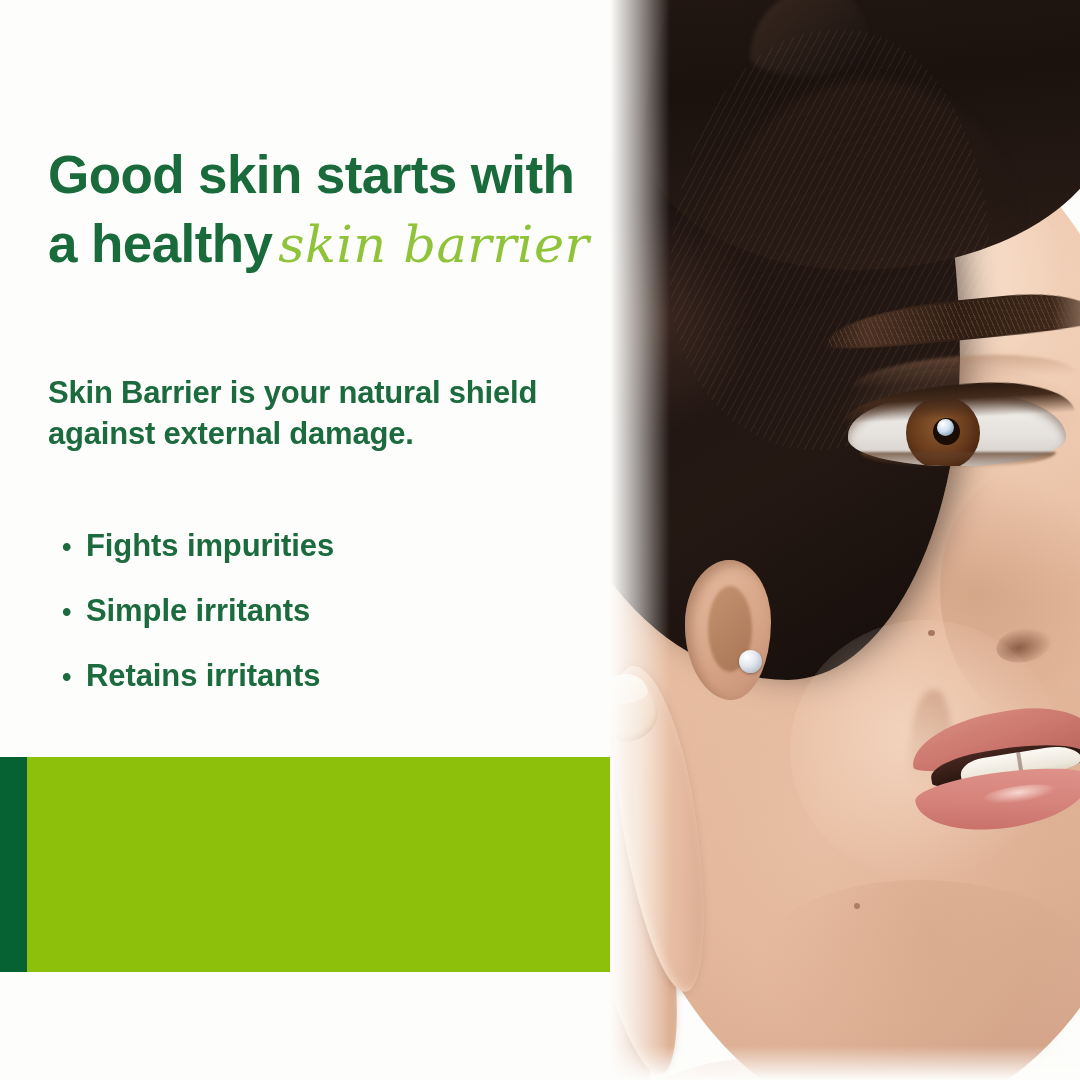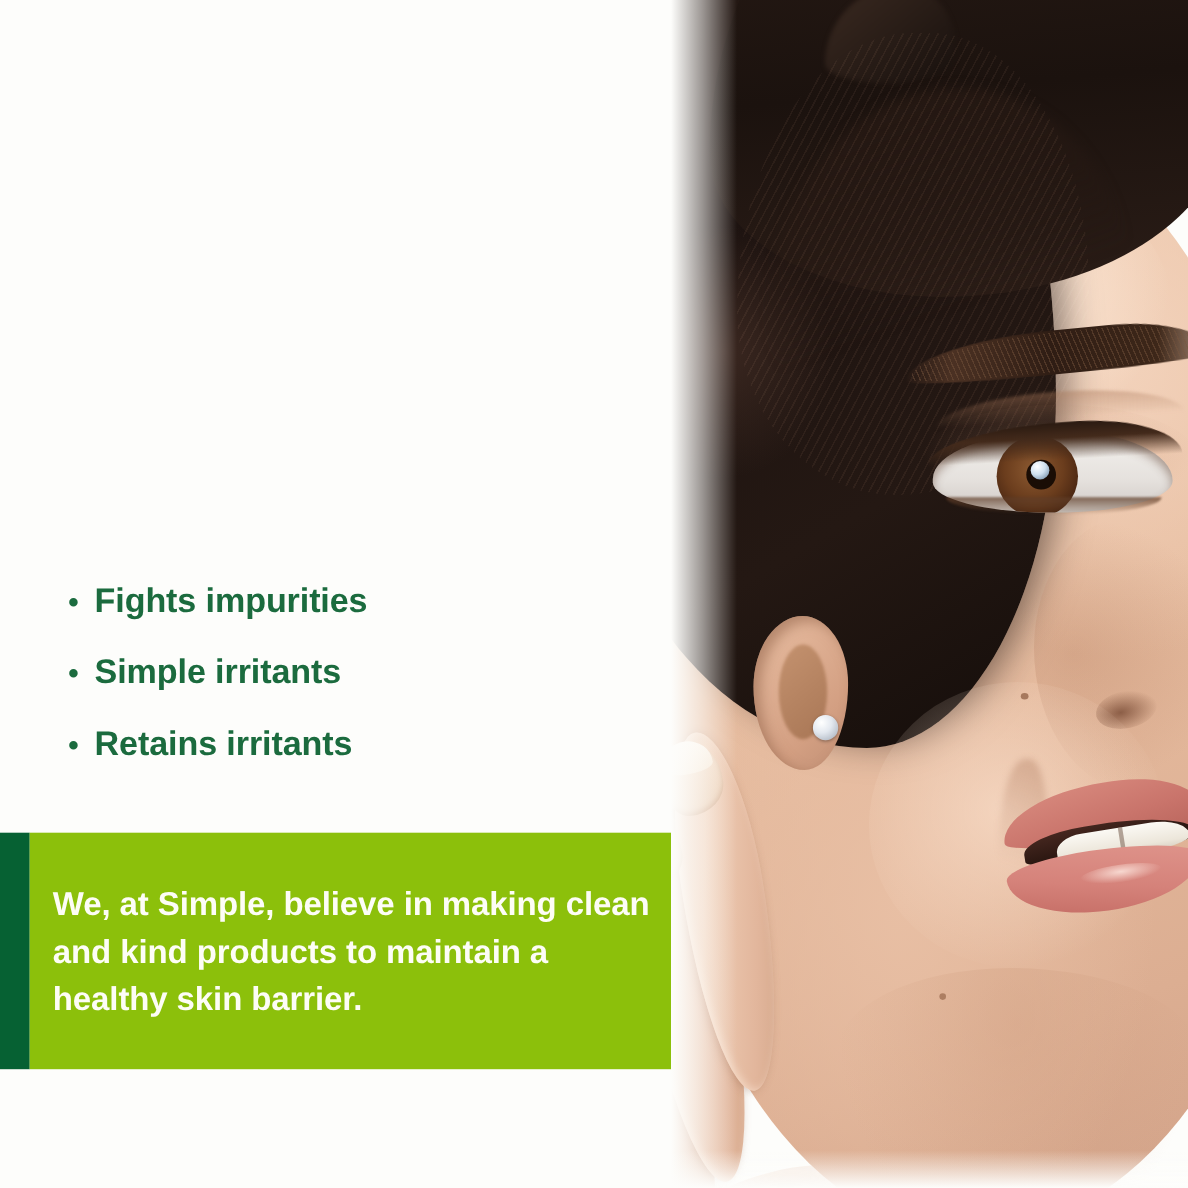--- a/index.html
+++ b/index.html
@@ -482,33 +482,37 @@
     </div>
   </div>
 
   <div class="banner">
     <div class="banner-dark"></div>
     <div class="banner-light"></div>
   </div>
 
   <div class="content">
 
-
+    <h1 class="headline">
+      <span>Good skin starts with</span><br>
+      <span>a healthy</span><span class="script">skin barrier</span>
+    </h1>
+
+    <p class="subhead">Skin Barrier is your natural shield against external damage.</p>
 
     <ul class="bullets">
       <li>
         <span class="dot">•</span>
         <span>Fights impurities</span>
       </li>
       <li>
         <span class="dot">•</span>
         <span>Simple irritants</span>
       </li>
       <li>
         <span class="dot">•</span>
         <span>Retains irritants</span>
       </li>
     </ul>
   </div>
 
-  <p class="banner-text">We, at Simple, believe in making clean and kind products to maintain a healthy skin barrier.</p>
 
 </div>
 
 </body></html>

